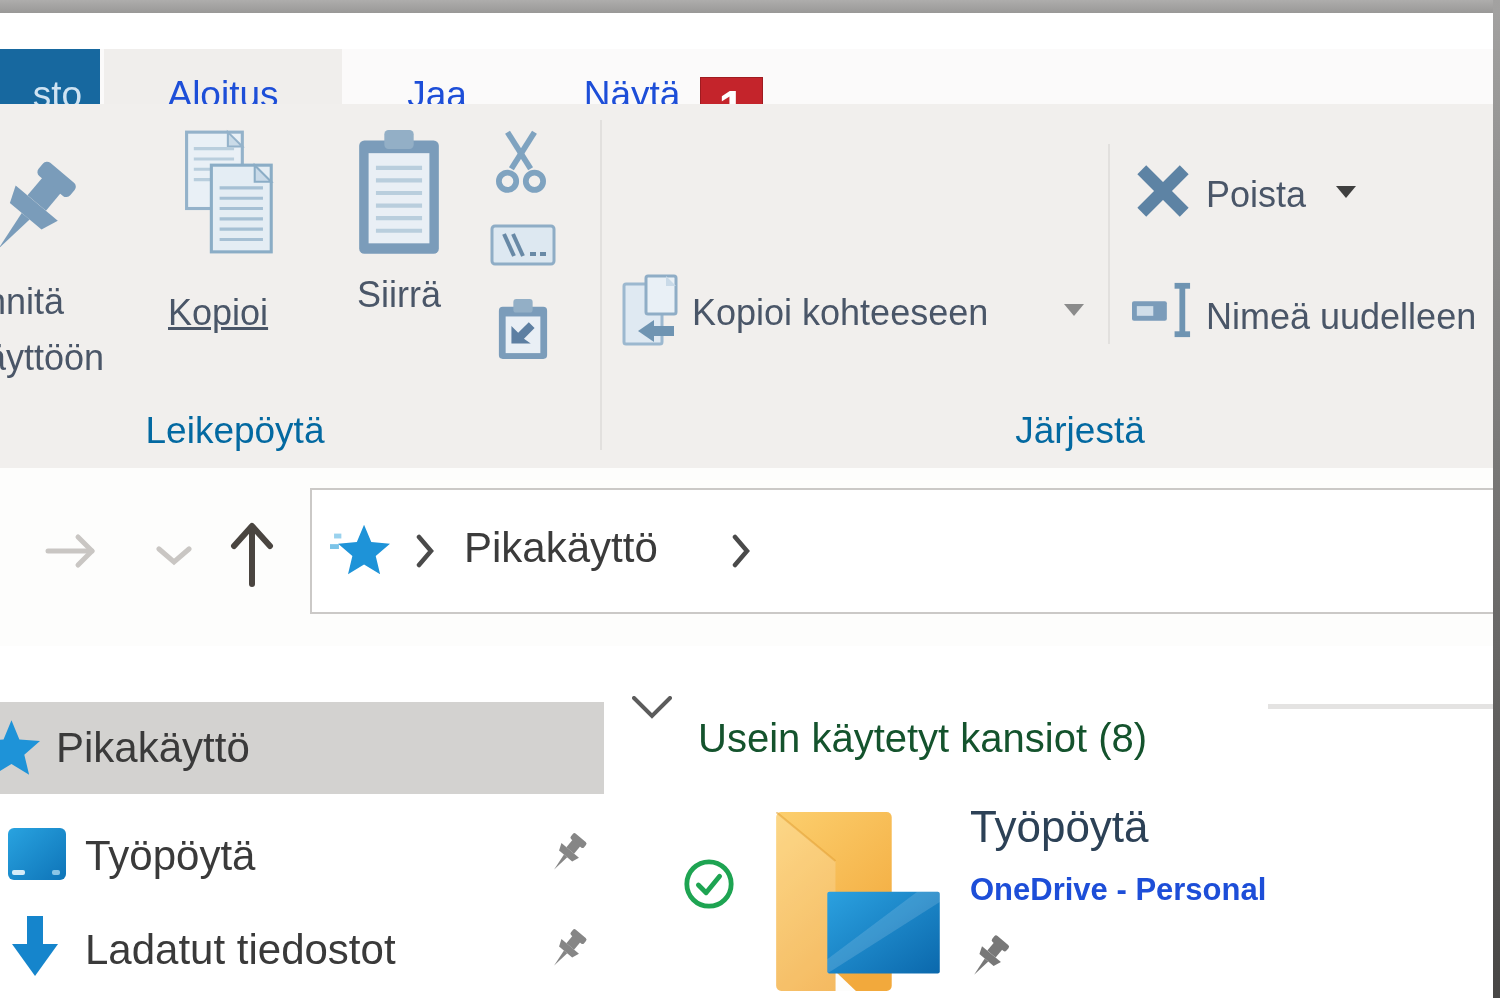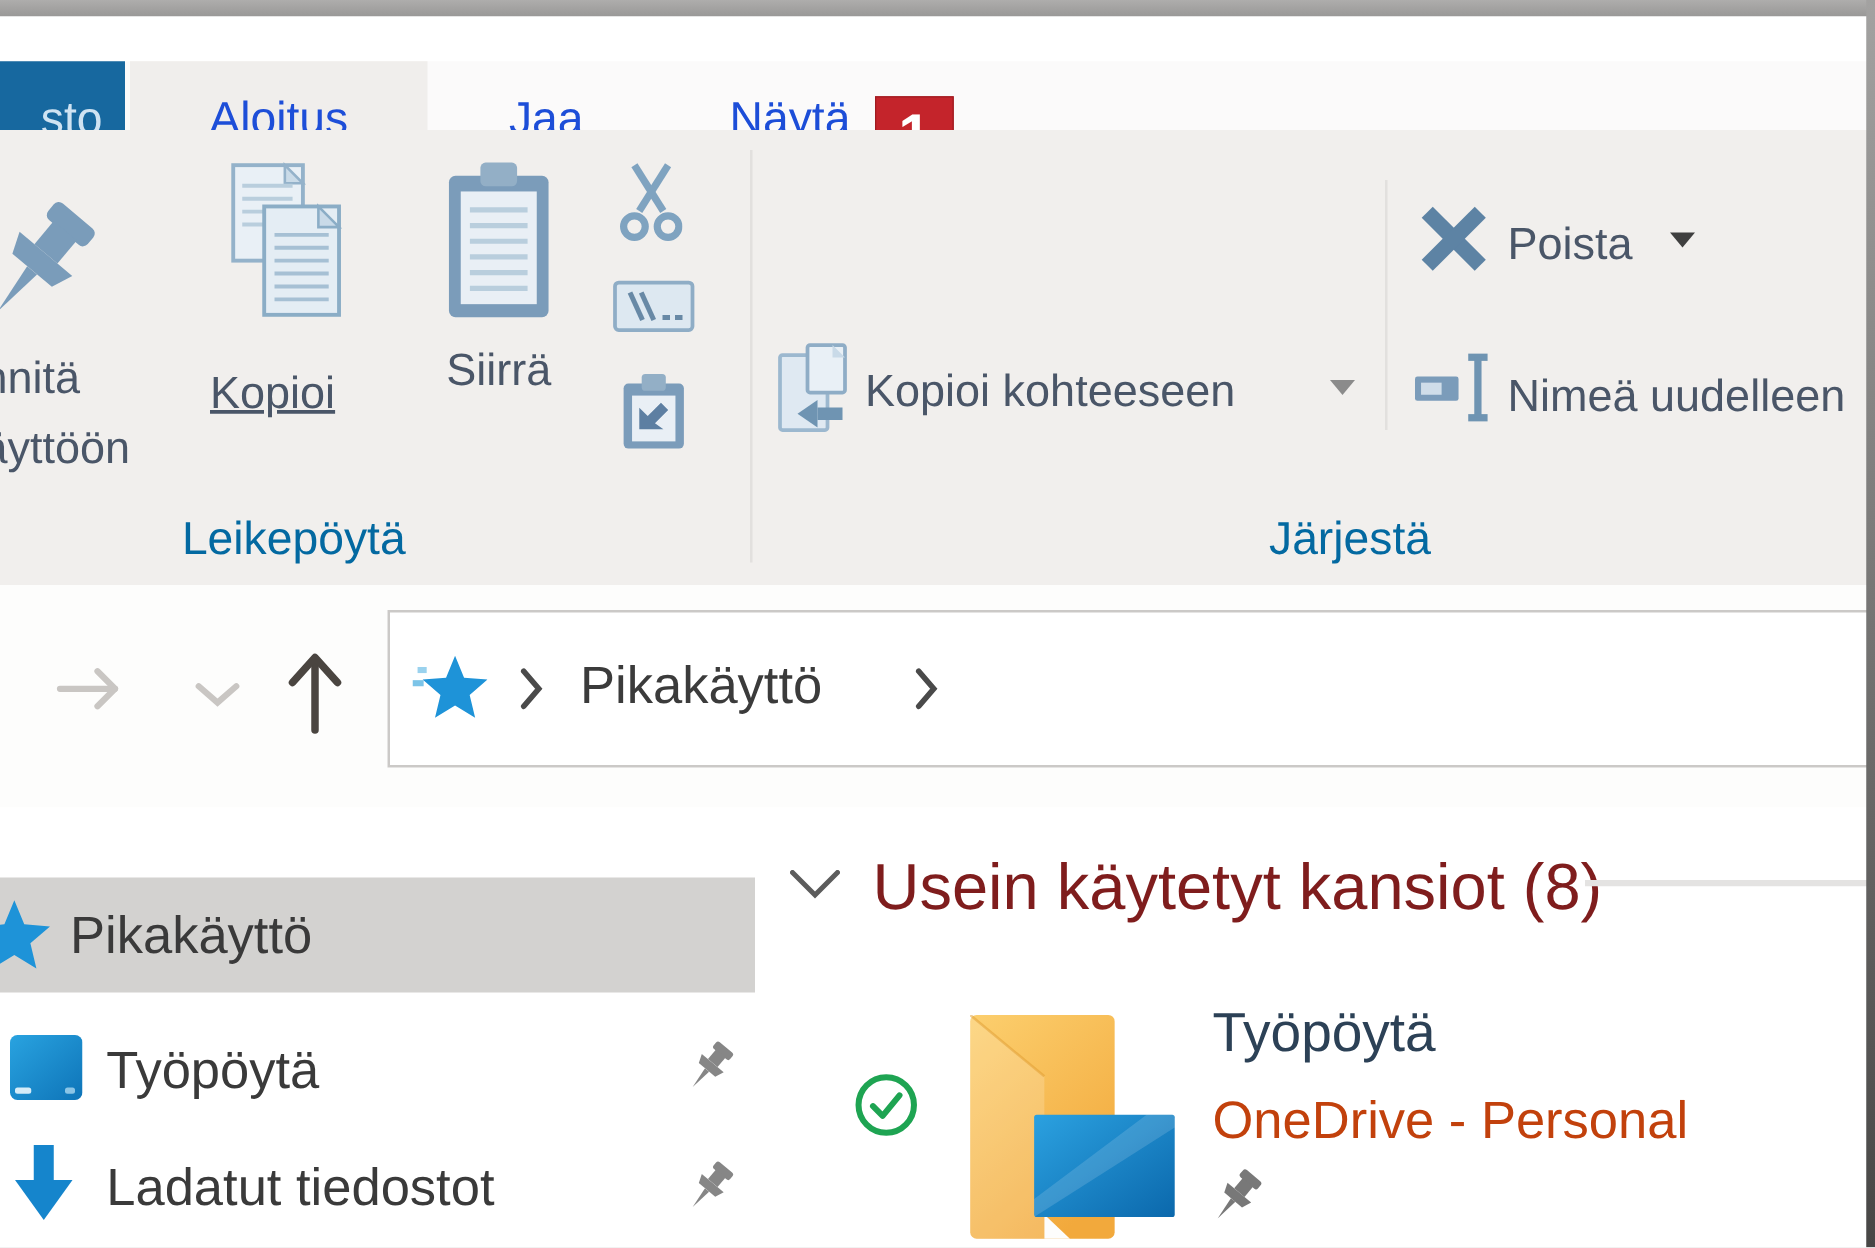--- a/index.html
+++ b/index.html
@@ -29,23 +29,23 @@
   .caret-dark{border-top-color:#3f3f3f;}
   
   .navbar{left:0;top:468px;width:100%;height:178px;background:#fdfdfc;}
   .addressbar{left:310px;top:20px;right:-6px;height:122px;background:#ffffff;border:2px solid #cbc9c7;}
   .bc-text{font-size:42px;color:#3b3b3b;}
   
   .body{left:0;top:646px;width:100%;height:352px;background:#ffffff;}
   .siderow{left:0;width:604px;display:flex;align-items:center;}
   .siderow .lbl{font-size:42px;color:#3a3a3a;}
   .sel{background:#d3d2d0;}
-  .section-title{font-size:52px;color:#7f1d1d;}
+  .section-title{font-size:40px;color:#14532d;margin-top:36px;}
   .tile-title{font-size:44px;color:#2c4156;}
-  .tile-sub{font-size:42px;color:#c2410c;}
+  .tile-sub{font-size:31px;color:#1d4ed8;font-weight:bold;}
   .hrule{height:5px;background:#e4e3e2;}
   .rightedge{right:0;top:0;width:7px;height:998px;background:linear-gradient(#a3a2a1,#474645);z-index:9;}
 </style>
 </head>
 <body>
 
 <div class="screen">
 
   <div class="abs titlestrip"></div>
 

